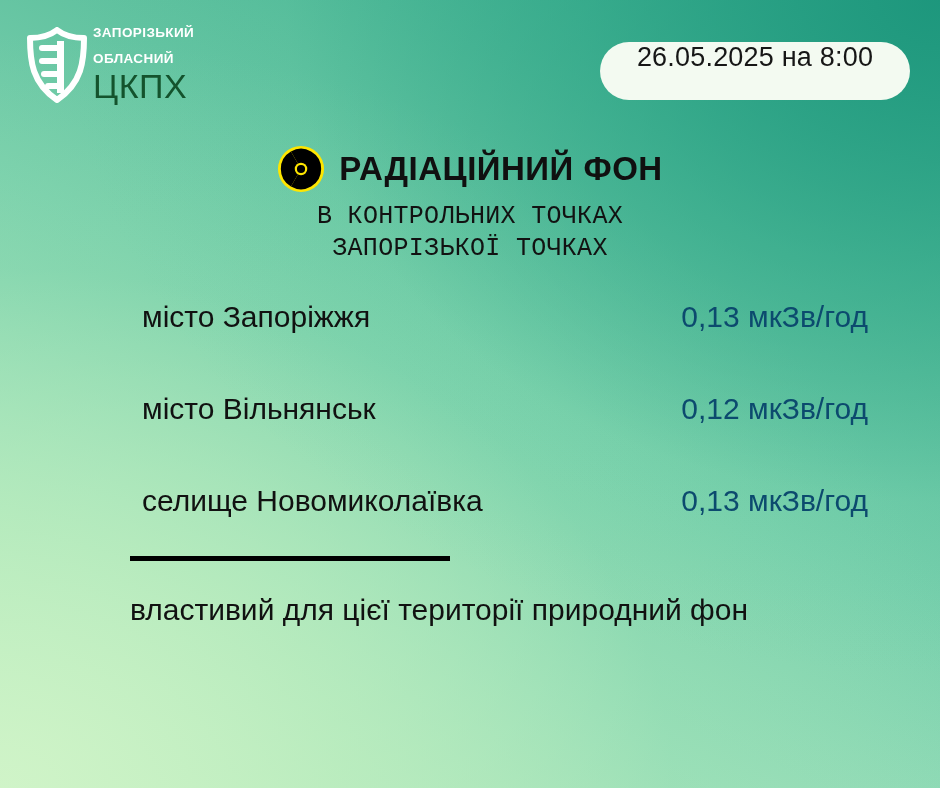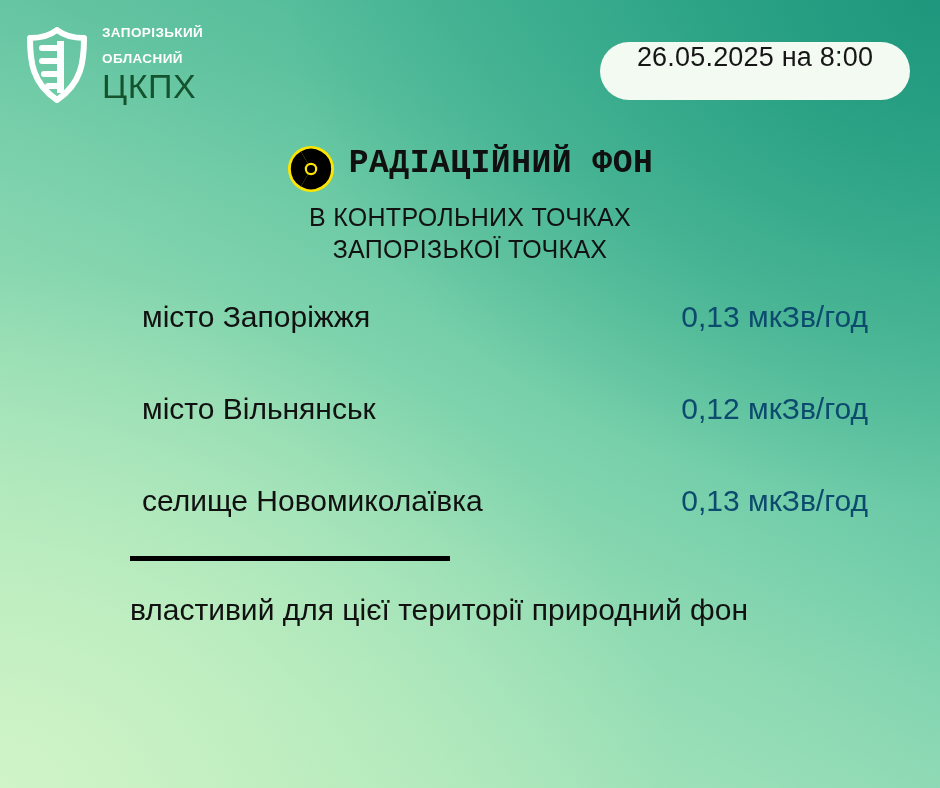--- a/index.html
+++ b/index.html
@@ -40,21 +40,21 @@
   }
   .poster > * { position: relative; z-index: 2; }
 
   
   .logo {
     position: absolute;
     left: 26px;
     top: 26px;
     display: flex;
     align-items: center;
-    gap: 14px;
+    gap: 5px;
   }
   .logo-mark { width: 62px; height: 76px; display: block; }
   .logo-words {
     display: flex;
     flex-direction: column;
     justify-content: center;
     line-height: 1;
   }
   .logo-line1, .logo-line2 {
     color: #ffffff;
@@ -91,37 +91,38 @@
   
   .heading {
     position: absolute;
     left: 0;
     right: 0;
     top: 145px;
     text-align: center;
   }
   .heading-main {
     display: flex;
+    align-items: center;
     justify-content: center;
     gap: 14px;
-    font-family: Liberation Mono, monospace;
   }
   .rad-icon { width: 48px; height: 48px; display: block; }
   .heading-title {
     font-size: 33px;
     font-weight: bold;
     letter-spacing: 0.5px;
     color: #101010;
   }
   .heading-sub {
     margin-top: 8px;
     font-size: 25px;
     line-height: 1.28;
     letter-spacing: 0.3px;
     color: #121212;
+    font-family: Liberation Mono, monospace;
   }
 
   
   .rows {
     position: absolute;
     left: 130px;
     right: 72px;
     top: 300px;
     margin-left: 12px;
   }

